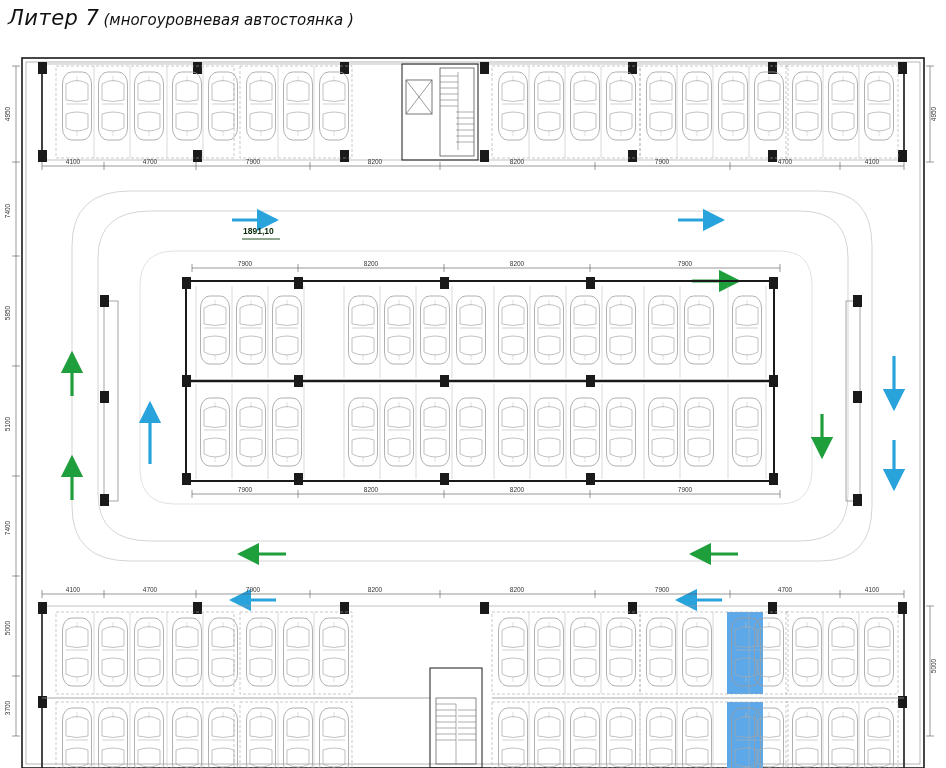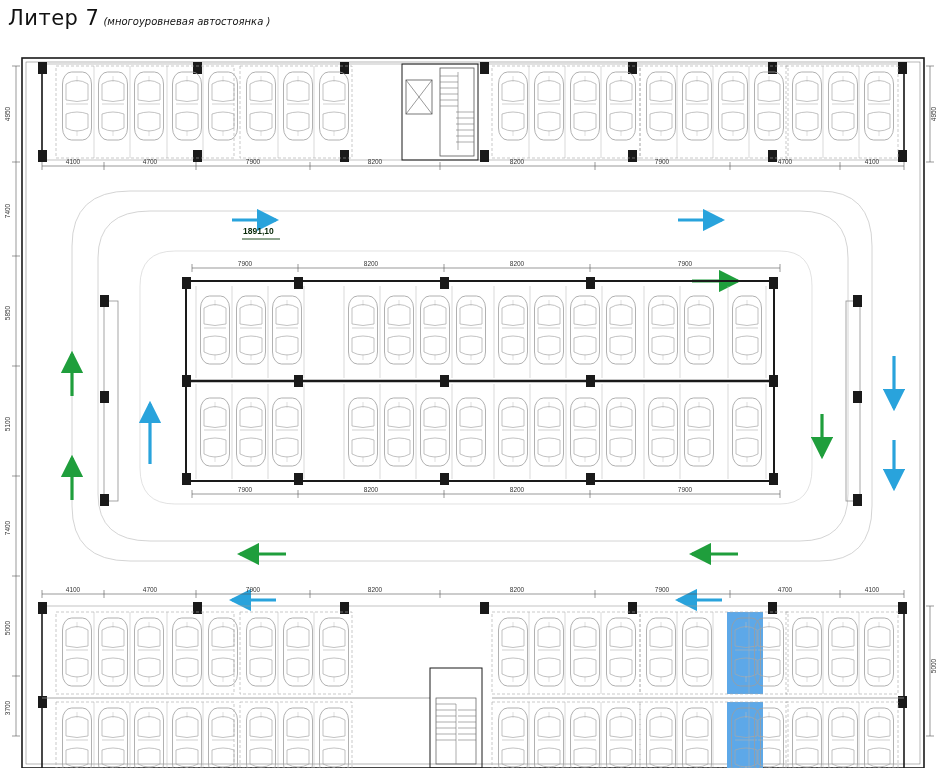--- a/index.html
+++ b/index.html
@@ -21,26 +21,27 @@
   
   #title-block {
     position: absolute;
     left: 8px;
     top: 6px;
     white-space: nowrap;
   }
   #title-main {
     font-family: "DejaVu Sans", sans-serif;
     font-size: 21px;
+    font-style: italic;
     letter-spacing: 0.5px;
     color: #111;
   }
   #title-sub {
     font-family: "DejaVu Sans", sans-serif;
-    font-size: 10px;
+    font-size: 15px;
     font-style: italic;
     color: #111;
     margin-left: 4px;
   }
   
   #plan {
     position: absolute;
     left: 0;
     top: 36px;
     width: 946px;

